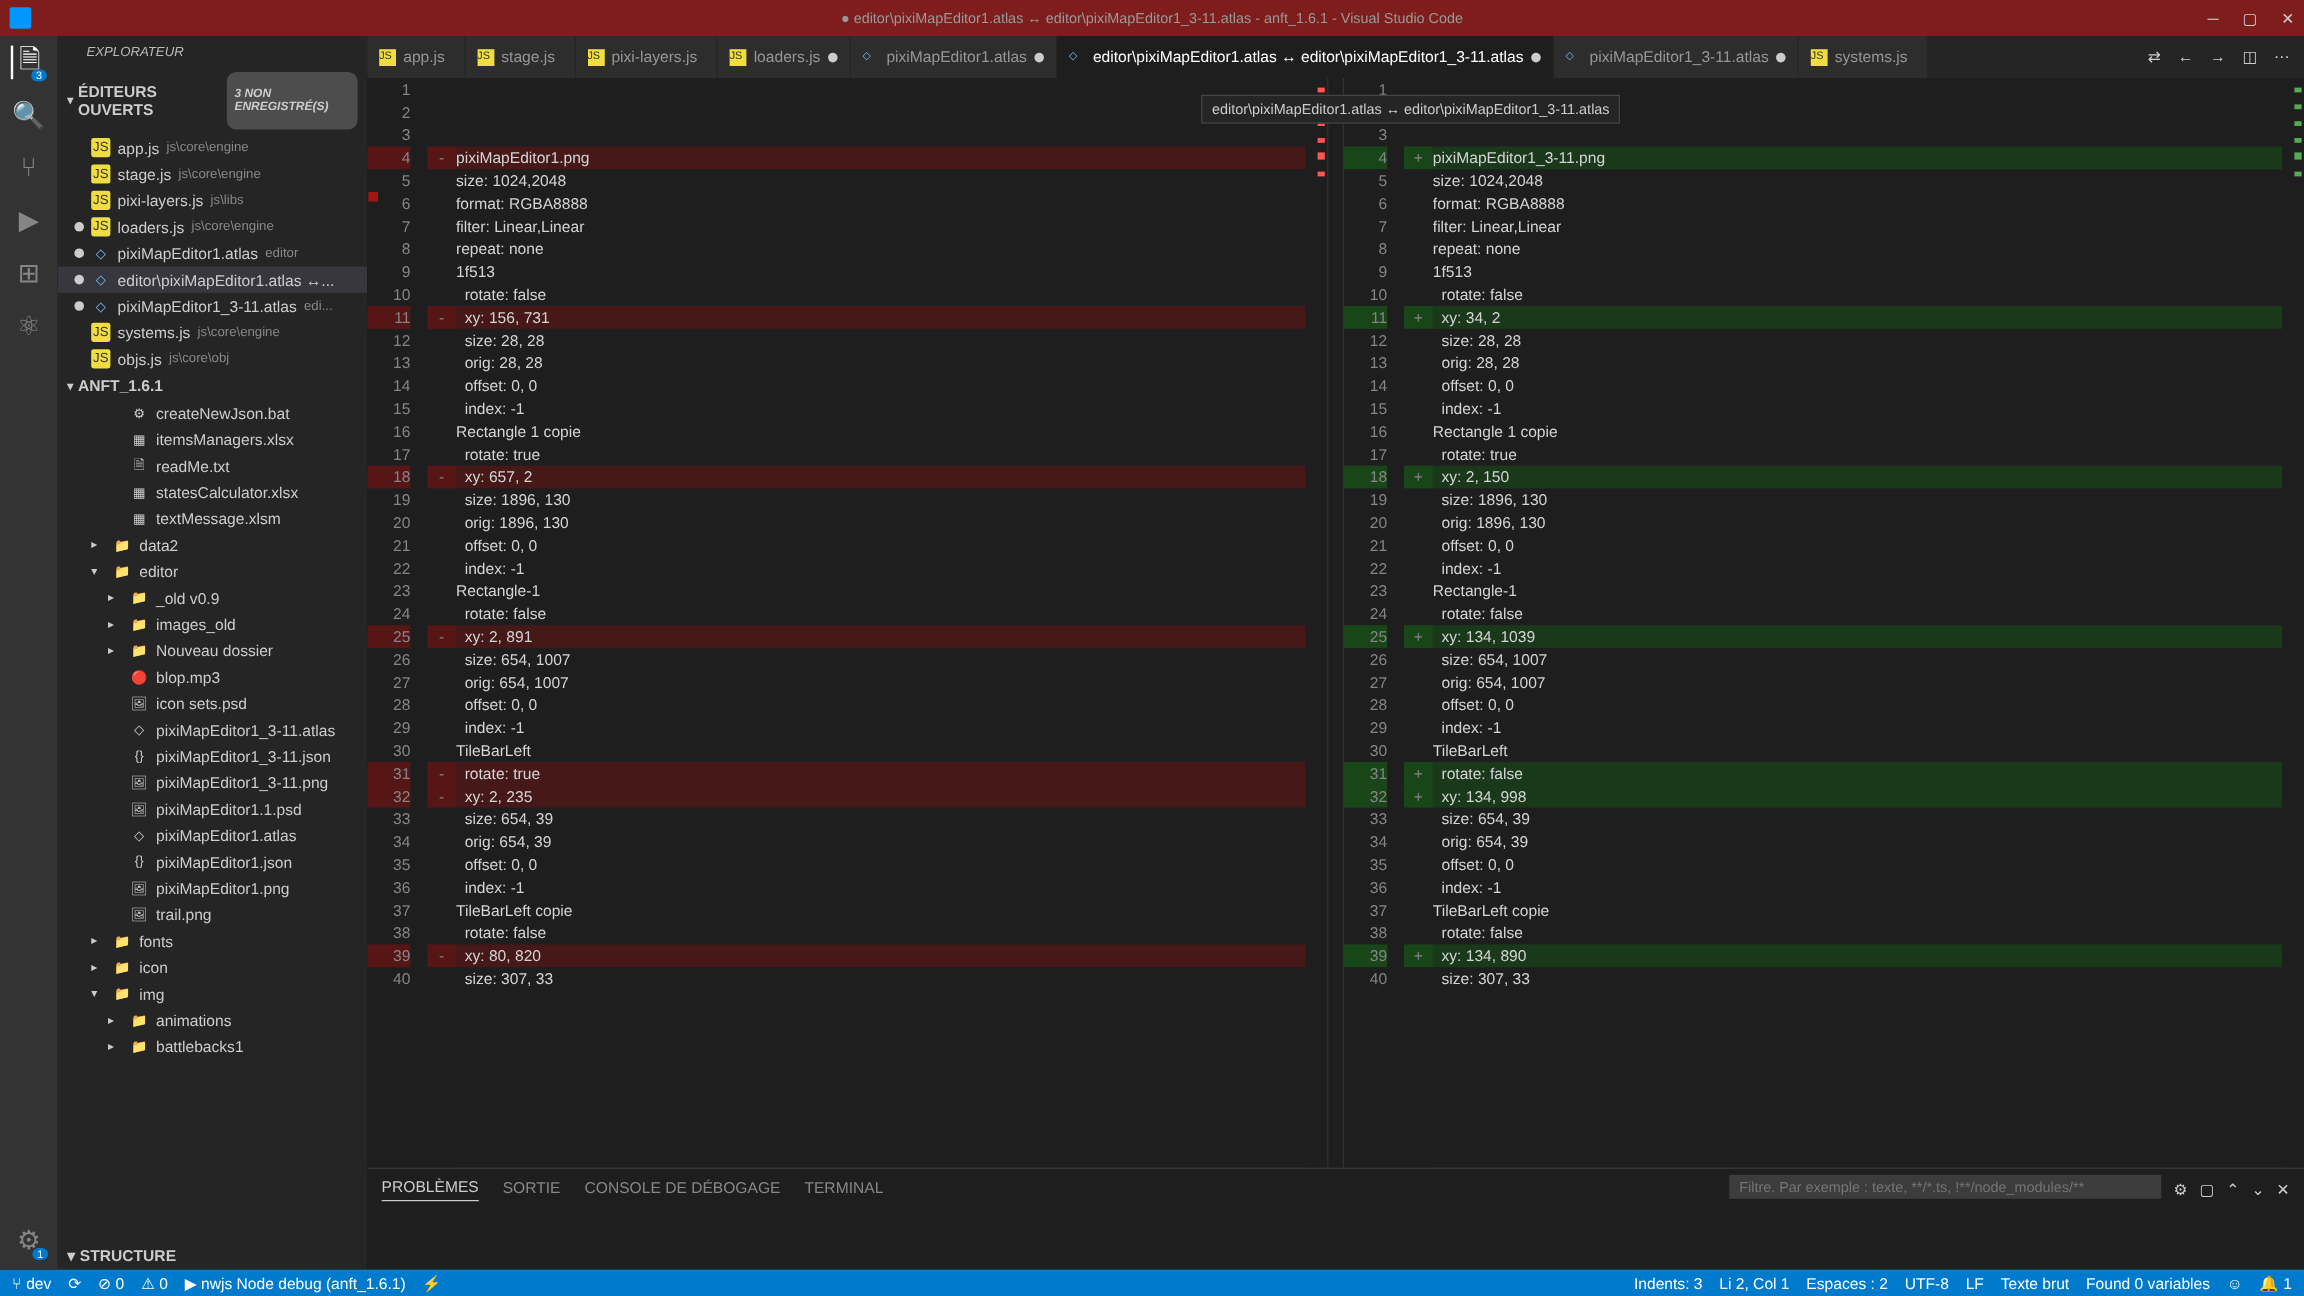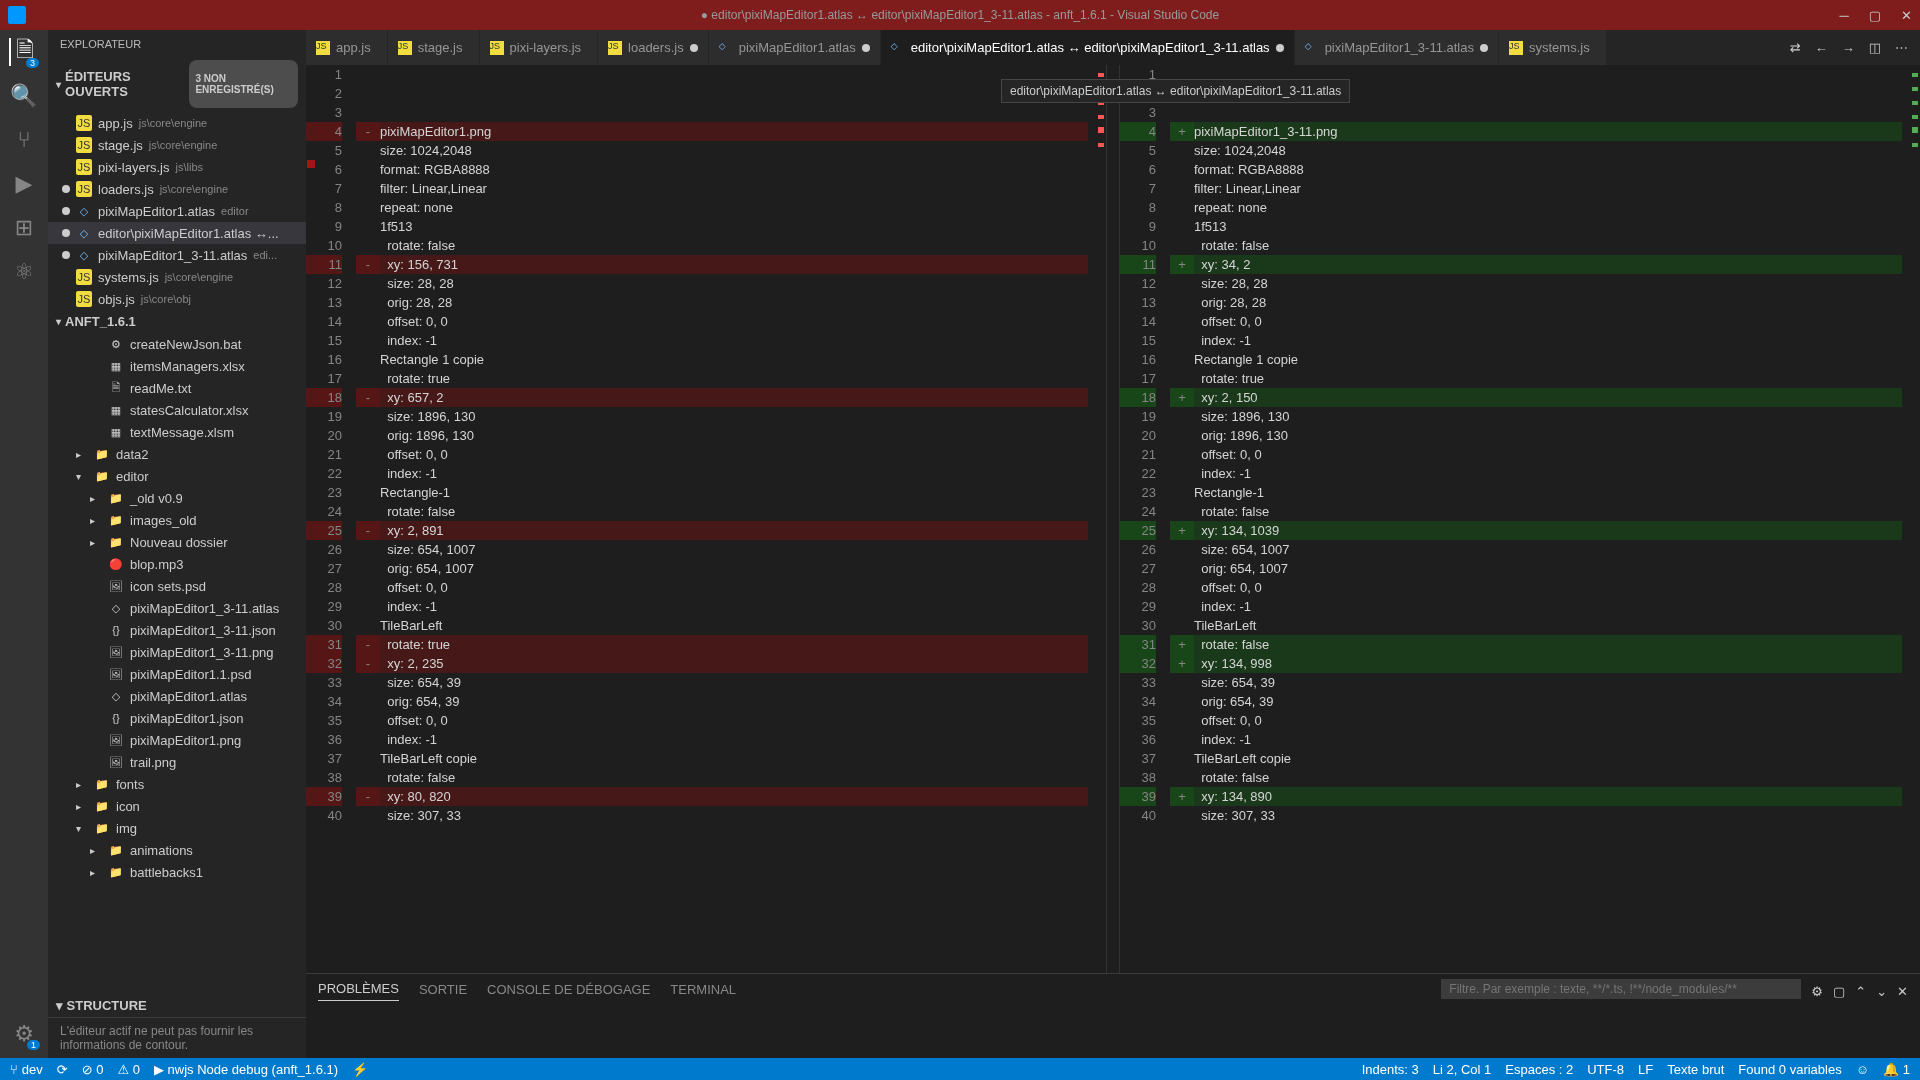--- a/index.html
+++ b/index.html
@@ -11,24 +11,24 @@
 .vs-logo { width: 18px; height: 18px; background: #0098ff; border-radius: 2px; }
 
 .main { flex: 1; display: flex; overflow: hidden; }
 .activitybar { width: 48px; background: #333333; display: flex; flex-direction: column; align-items: center; padding-top: 8px; gap: 16px; position: relative; }
 .activitybar .icon { width: 28px; height: 28px; color: #858585; display: flex; align-items: center; justify-content: center; font-size: 22px; cursor: pointer; position: relative; }
 .activitybar .icon.active { color: #fff; border-left: 2px solid #fff; margin-left: -2px; padding-left: 2px; }
 .activitybar .badge { position: absolute; bottom: -2px; right: -2px; background: #007acc; color: #fff; border-radius: 8px; font-size: 9px; padding: 0 4px; }
 .activitybar .bottom { margin-top: auto; margin-bottom: 10px; }
 
 .sidebar { width: 258px; background: #252526; display: flex; flex-direction: column; overflow: hidden; }
-.sidebar-header { padding: 8px 12px; font-size: 11px; color: #bbb; text-transform: uppercase; }
+.sidebar-header { padding: 8px 24px; font-size: 11px; color: #bbb; text-transform: uppercase; font-style: italic; }
 .section-header { padding: 2px 8px; font-size: 11px; font-weight: bold; color: #ccc; display: flex; align-items: center; gap: 4px; cursor: pointer; }
 .section-header .chev { font-size: 10px; }
-.section-header .badge2 { background: #4d4d4d; color: #ccc; border-radius: 8px; font-size: 10px; padding: 13px 6px; margin-left: 6px; }
+.section-header .badge2 { background: #4d4d4d; color: #ccc; border-radius: 8px; font-size: 10px; padding: 13px 6px; margin-left: 6px; font-style: italic; }
 .tree { padding: 2px 0; overflow-y: auto; }
 .tree-item { padding: 2px 8px 2px 28px; display: flex; align-items: center; gap: 6px; cursor: pointer; white-space: nowrap; height: 22px; }
 .tree-item.active { background: #37373d; }
 .tree-item .fi { width: 16px; height: 16px; display: inline-flex; align-items: center; justify-content: center; font-size: 11px; border-radius: 2px; }
 .tree-item .dim { color: #888; font-size: 11px; }
 .tree-item .dot { width: 8px; height: 8px; border-radius: 50%; background: #ccc; margin-left: -14px; margin-right: 0; }
 .tree-item.depth1 { padding-left: 28px; }
 .tree-item.depth2 { padding-left: 42px; }
 .chev-t { font-size: 10px; color: #ccc; width: 12px; display: inline-block; }
 .fi-js { background: #f1dd3f; color: #333; }
@@ -284,21 +284,20 @@
         <div class="tree-item depth2">
           <span class="chev-t">▸</span>
           <span class="fi">📁</span>
           <span>battlebacks1</span>
         </div>
       </div>
     <div class="structure-hdr">
       <span class="chev">▾</span>
       <span>STRUCTURE</span>
     </div>
-    <div class="structure">L'éditeur actif ne peut pas fournir les informations de contour.</div>
   </div>
 
   <div class="editor-area">
     <div class="tabs" id="tabs">
         <div class="tab">
           <span class="fi fi-js" style="width:14px;height:14px;font-size:9px">JS</span>
           <span>app.js</span>
           <span class="close"></span>
         </div>
         <div class="tab">

